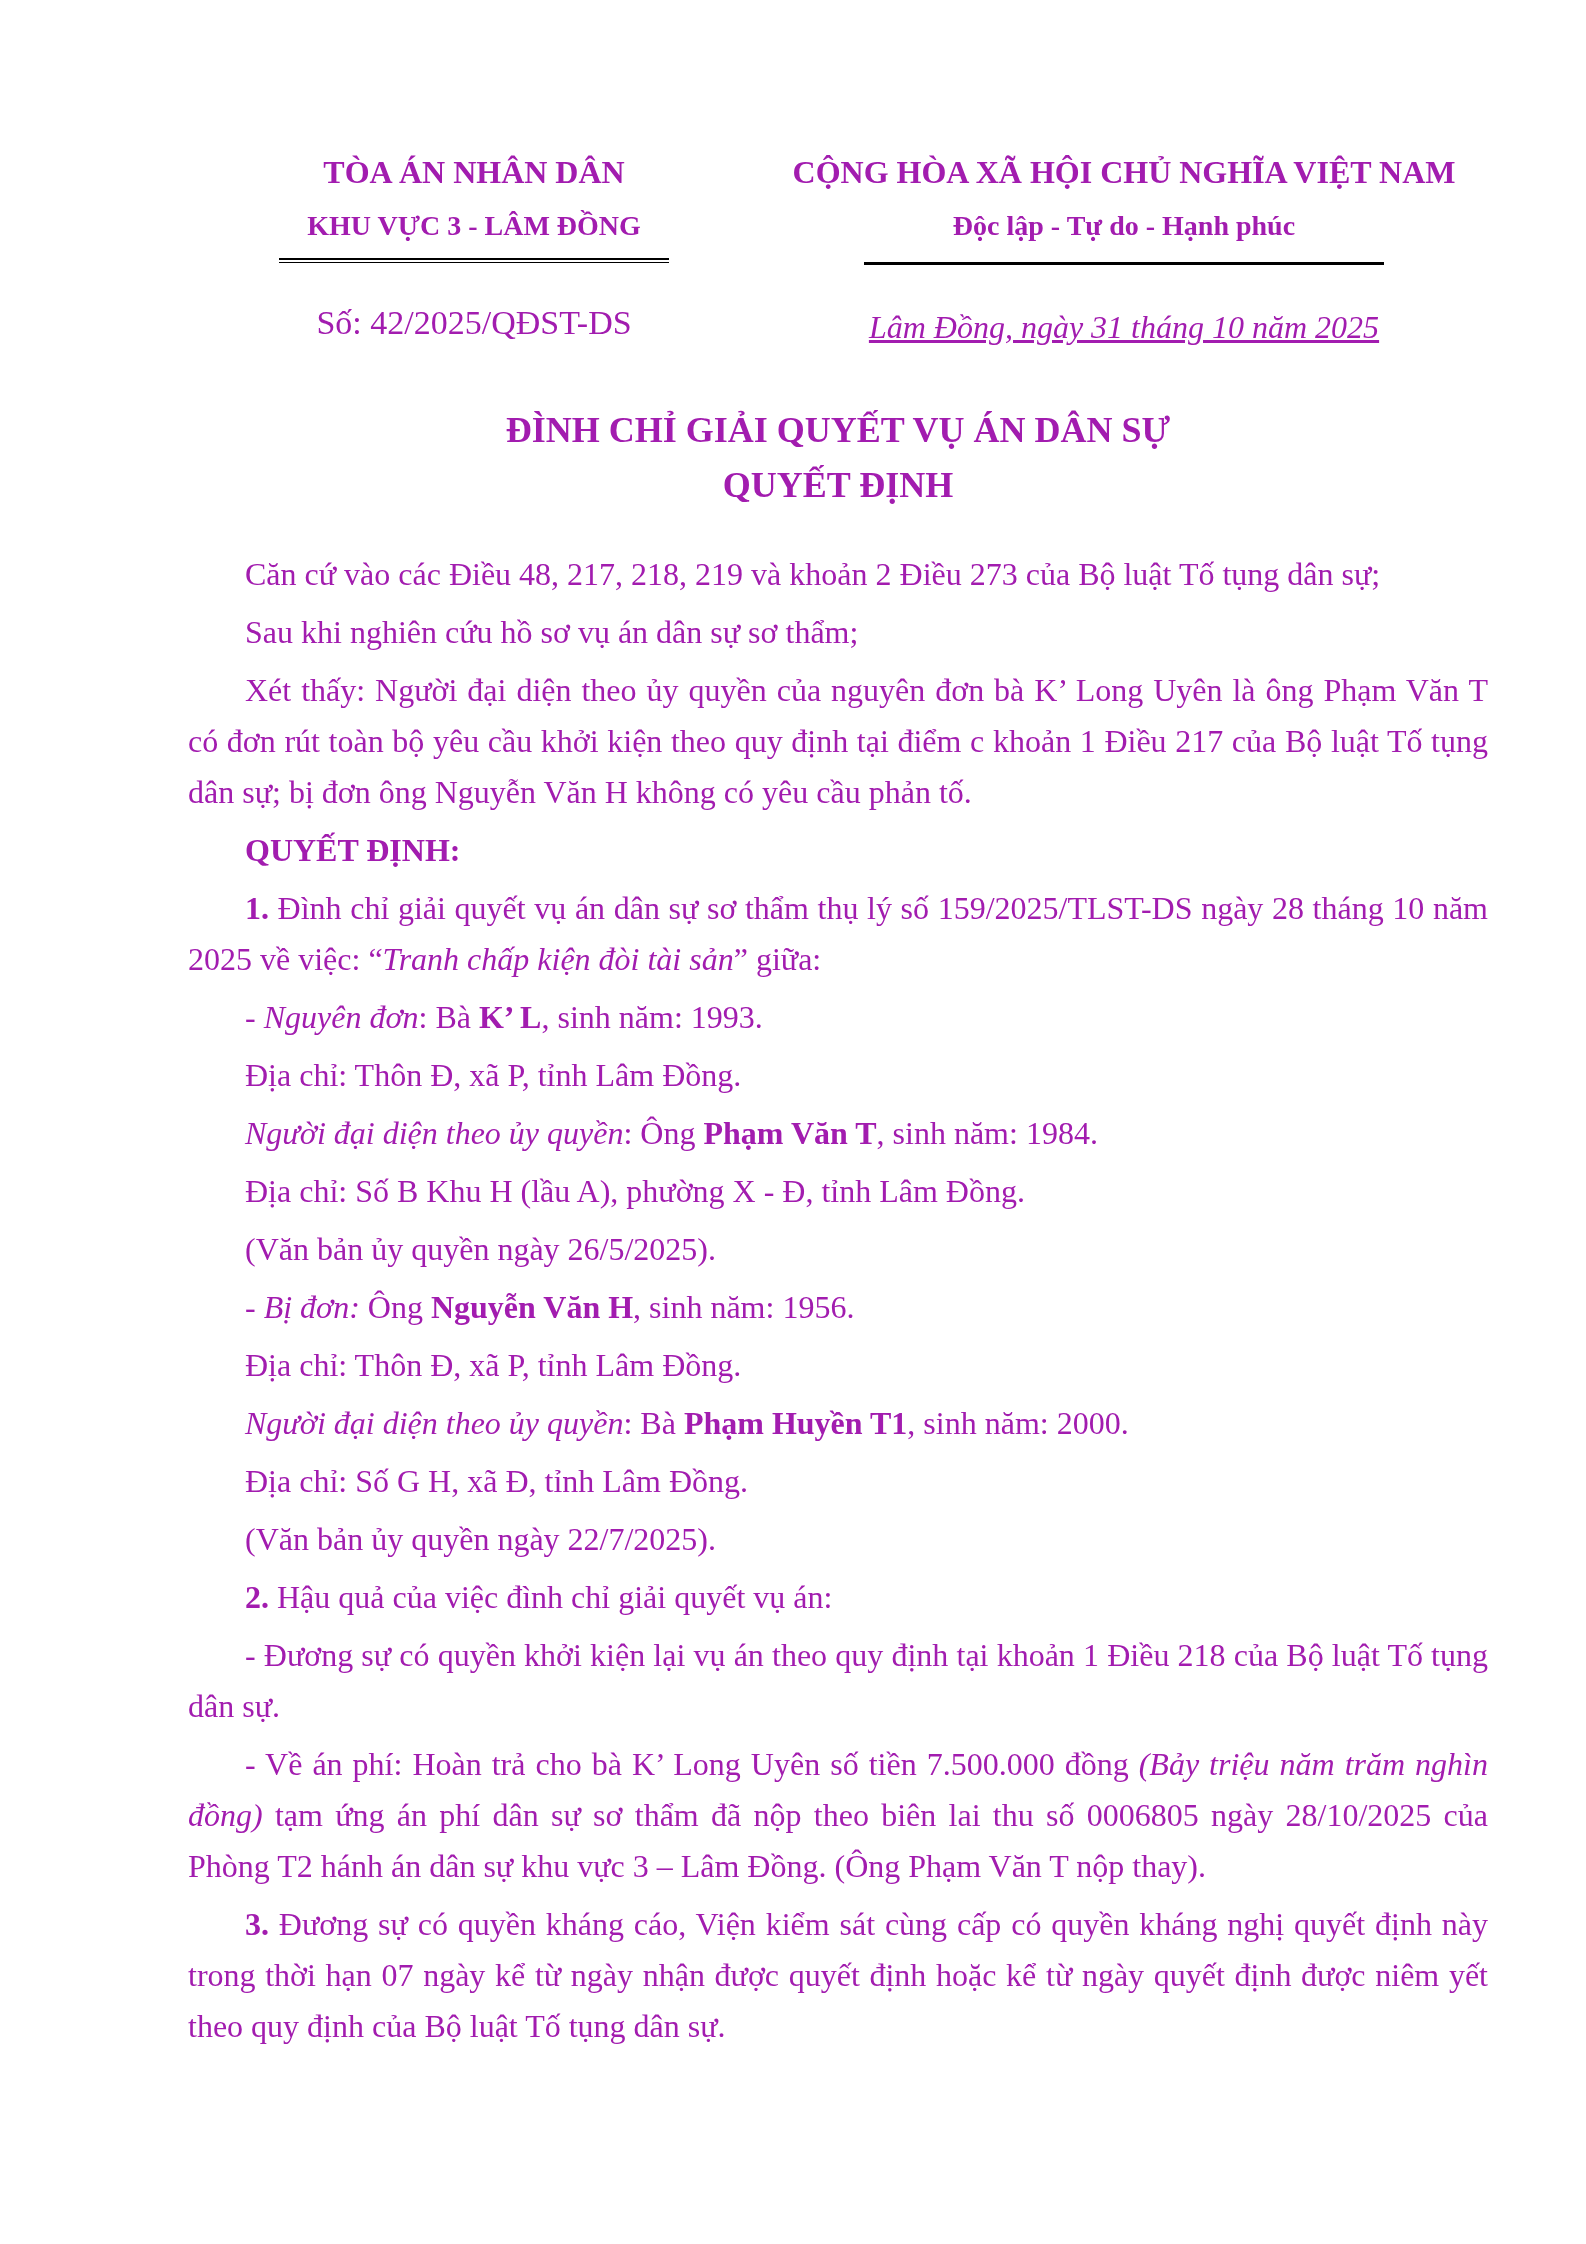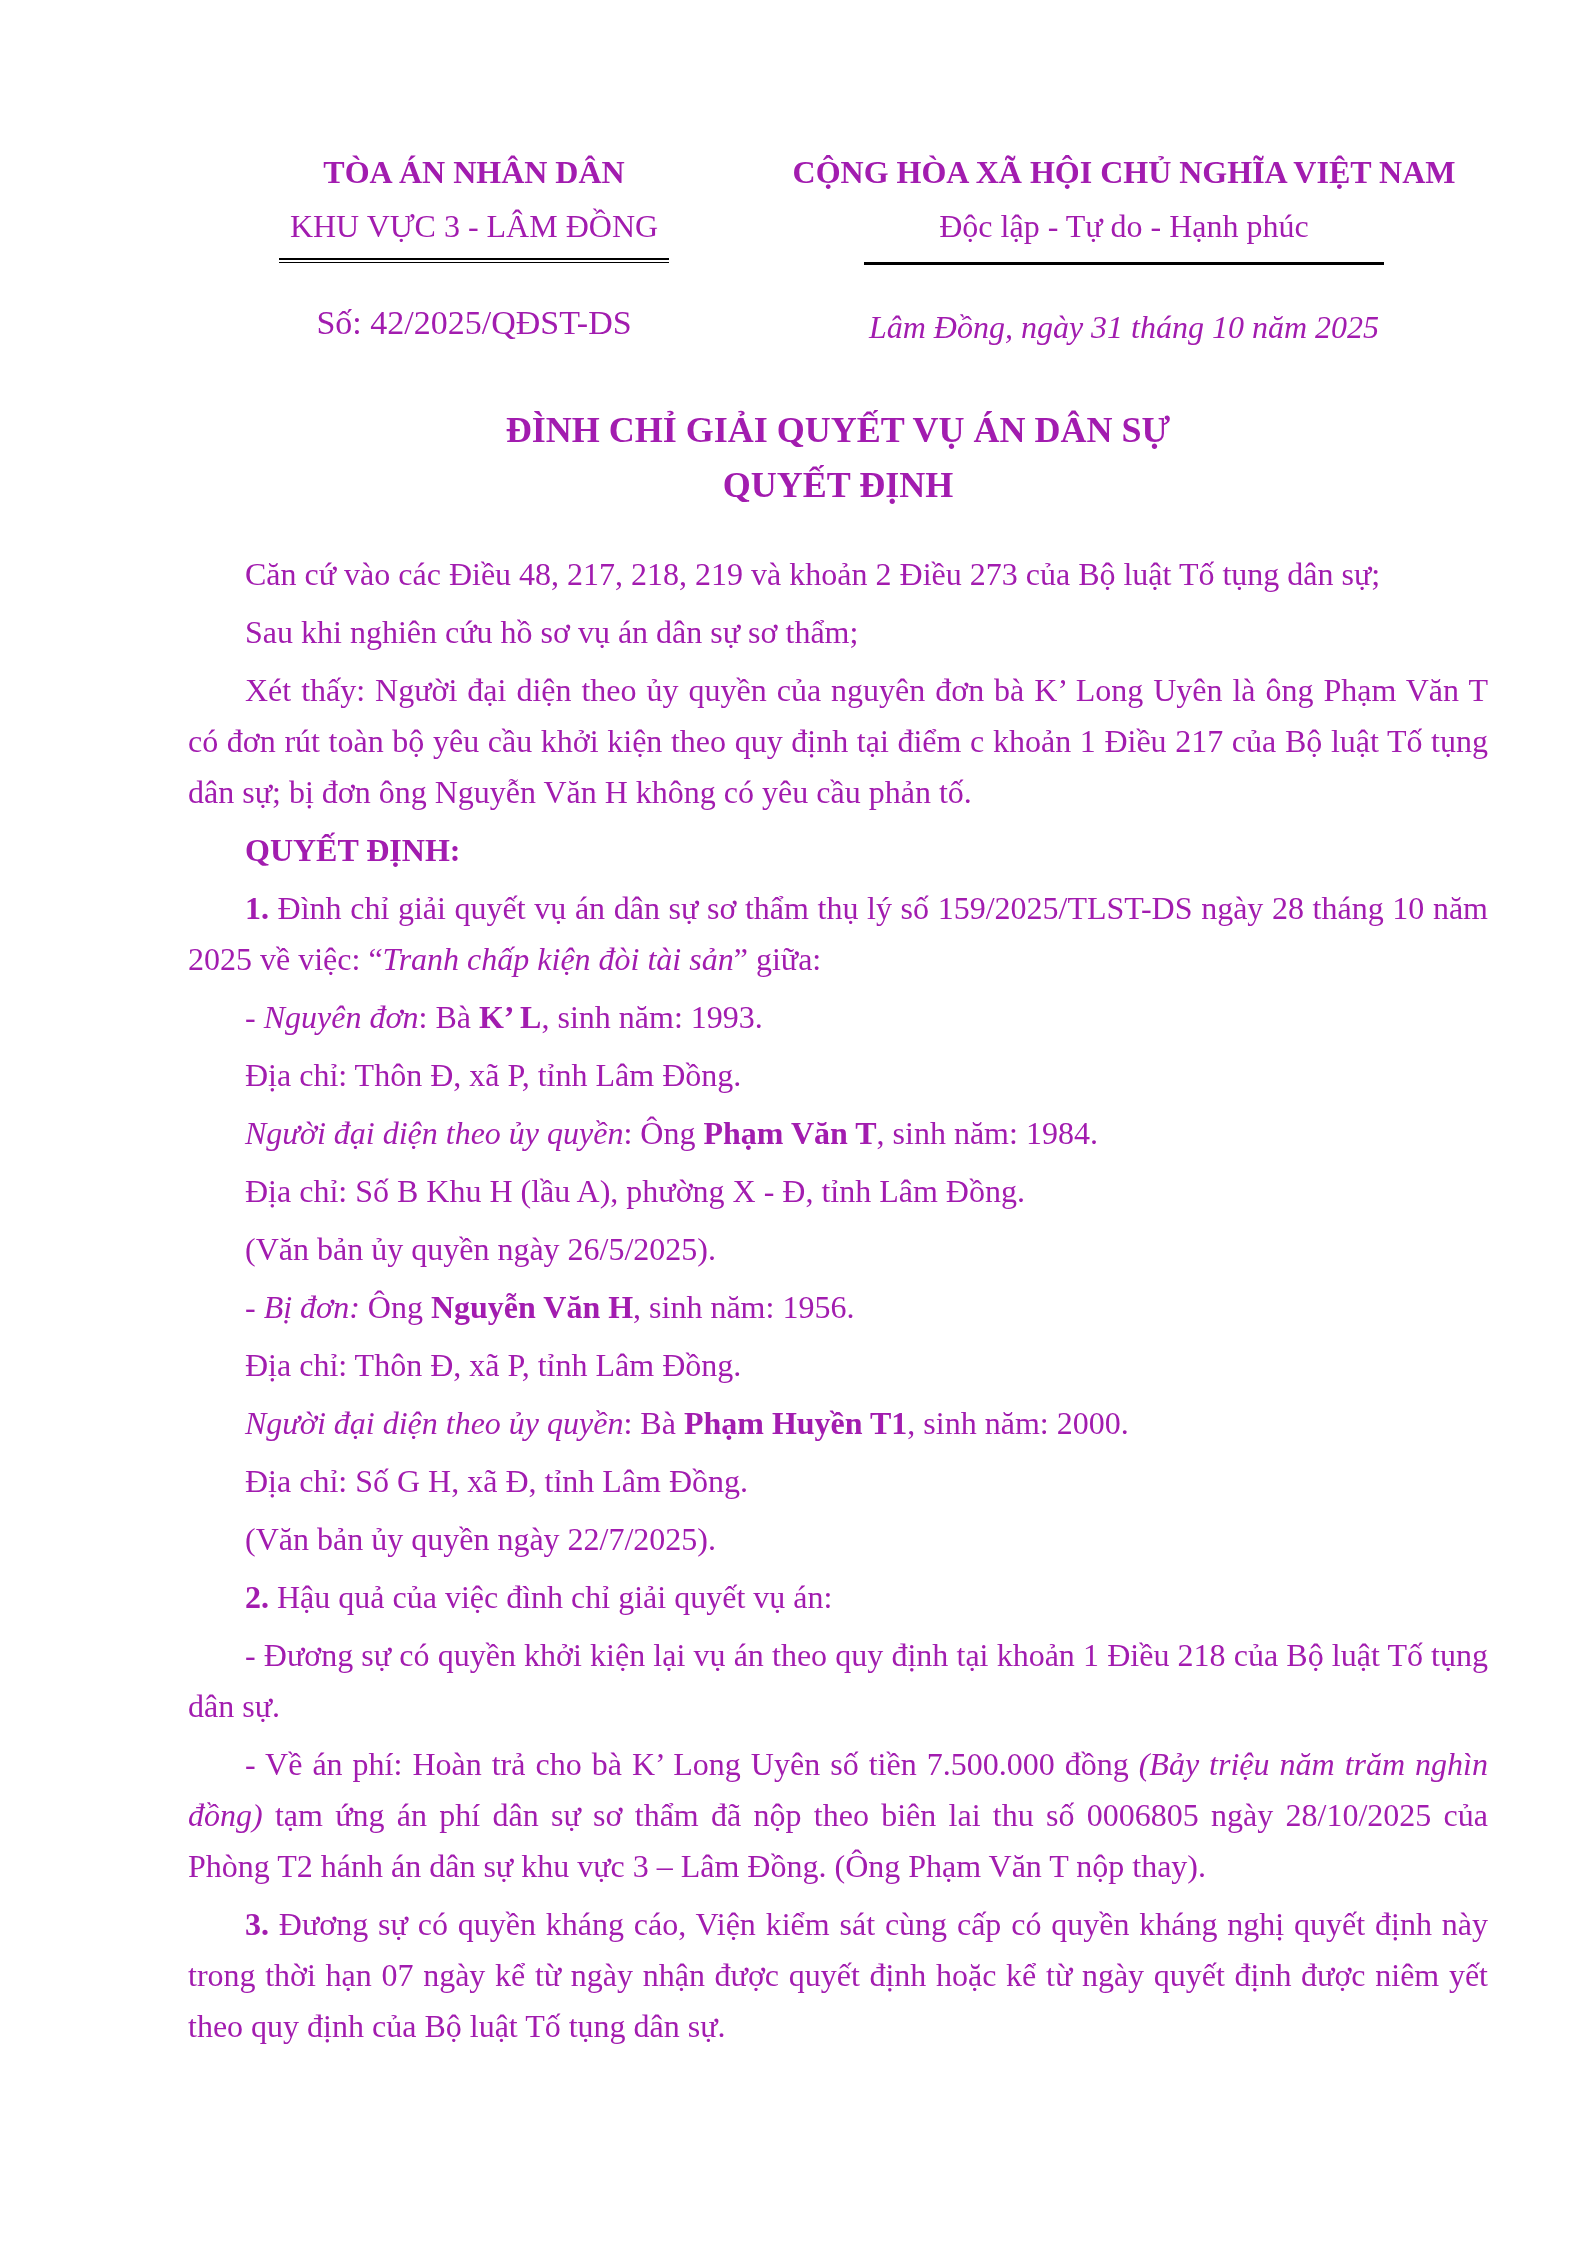--- a/index.html
+++ b/index.html
@@ -12,31 +12,31 @@
     color: #a21caf;
     font-family: "Liberation Serif", "DejaVu Serif", serif;
     padding: 146px 140px 0 146px;
     overflow: hidden;
     margin-left: 42px;
   }
   .header { display: flex; }
   .header-left  { width: 44%; text-align: center; }
   .header-right { width: 56%; text-align: center; }
   .org-line1 { font-weight: bold; font-size: 32px; line-height: 52px; white-space: nowrap; }
-  .org-line2 { font-weight: normal; font-size: 32px; line-height: 56px; white-space: nowrap; }
+  .org-line2 { font-weight: bold; font-size: 28px; line-height: 56px; white-space: nowrap; }
   .rule-double {
     width: 390px; height: 5px; margin: 4px auto 0;
     border-top: 2px solid #000; border-bottom: 1px solid #000;
   }
   .rule-single {
     width: 520px; height: 0; margin: 8px auto 0;
     border-top: 3px solid #000;
   }
   .doc-number { margin-top: 38px; font-size: 34px; line-height: 44px; }
-  .dateline   { margin-top: 40px; font-size: 32px; line-height: 44px; font-style: italic; }
+  .dateline   { margin-top: 40px; font-size: 32px; line-height: 44px; font-style: italic; text-decoration: underline; }
   .title-block { margin-top: 54px; }
   .title-line { text-align: center; font-weight: bold; font-size: 36px; line-height: 55px; }
   .body { margin-top: 36px; }
   .body p {
     font-size: 32px;
     line-height: 51px;
     text-align: justify;
     text-indent: 57px;
     margin-bottom: 7px;
   }

